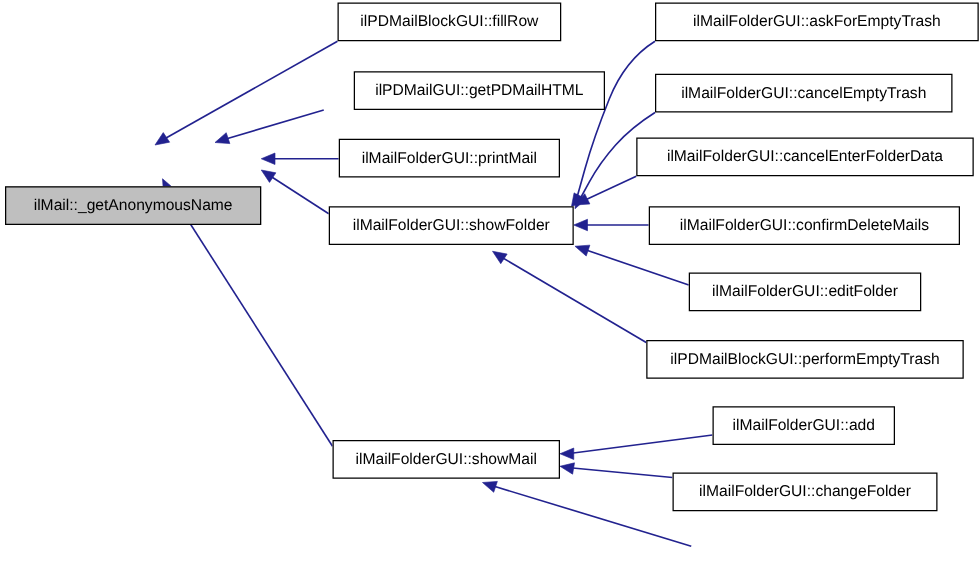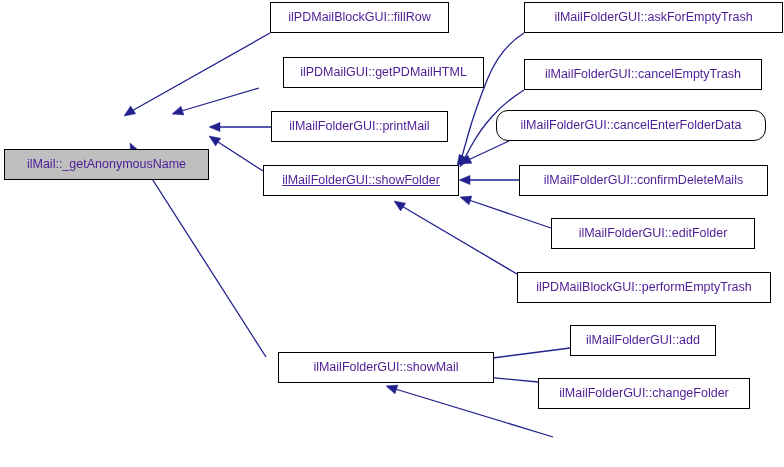--- a/index.html
+++ b/index.html
@@ -23,21 +23,21 @@
     top: 0;
     width: 784px;
     height: 467px;
     pointer-events: none;
   }
   .node {
     position: absolute;
     box-sizing: border-box;
     border: 1px solid #000000;
     background: #ffffff;
-    color: #4c1d95;
+    color: #000000;
     font-size: 12.5px;
     line-height: 1;
     display: flex;
     align-items: center;
     justify-content: center;
     white-space: nowrap;
     letter-spacing: 0px;
     z-index: 3;
   }
   .node.root {
@@ -95,45 +95,45 @@
   </div>
 
   <div class="node" style="left:259px; top:57px;  width:201px; height:31px;margin-left:24px;">
     <span class="nlabel">ilPDMailGUI::getPDMailHTML</span>
   </div>
 
   <div class="node" style="left:271px; top:111px; width:177px; height:31px;">
     <span class="nlabel">ilMailFolderGUI::printMail</span>
   </div>
 
-  <div class="node" style="left:263px; top:165px; width:196px; height:31px;text-decoration:underline;">
+  <div class="node" style="left:263px; top:165px; width:196px; height:31px;">
     <span class="nlabel">ilMailFolderGUI::showFolder</span>
   </div>
 
-  <div class="node" style="left:278px; top:352px; width:216px; height:31px;">
+  <div class="node" style="left:266px; top:352px; width:182px; height:31px;">
     <span class="nlabel">ilMailFolderGUI::showMail</span>
   </div>
 
   <div class="node" style="left:524px; top:2px;   width:259px; height:31px;text-align:right;">
     <span class="nlabel">ilMailFolderGUI::askForEmptyTrash</span>
   </div>
 
   <div class="node" style="left:524px; top:59px;  width:238px; height:31px;">
     <span class="nlabel">ilMailFolderGUI::cancelEmptyTrash</span>
   </div>
 
-  <div class="node" style="left:496px; top:110px; width:270px; height:31px;border-radius:12px;">
+  <div class="node" style="left:509px; top:110px; width:270px; height:31px;">
     <span class="nlabel">ilMailFolderGUI::cancelEnterFolderData</span>
   </div>
 
   <div class="node" style="left:519px; top:165px; width:249px; height:31px;">
     <span class="nlabel">ilMailFolderGUI::confirmDeleteMails</span>
   </div>
 
-  <div class="node" style="left:551px; top:218px; width:204px; height:31px;">
+  <div class="node" style="left:551px; top:218px; width:186px; height:31px;">
     <span class="nlabel">ilMailFolderGUI::editFolder</span>
   </div>
 
   <div class="node" style="left:517px; top:272px; width:254px; height:31px;">
     <span class="nlabel">ilPDMailBlockGUI::performEmptyTrash</span>
   </div>
 
   <div class="node" style="left:570px; top:325px; width:146px; height:31px;">
     <span class="nlabel">ilMailFolderGUI::add</span>
   </div>

